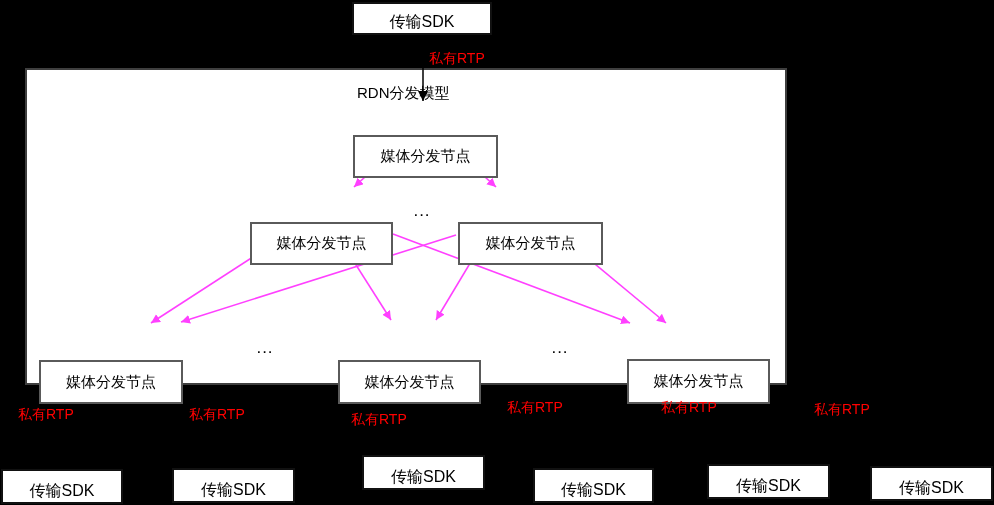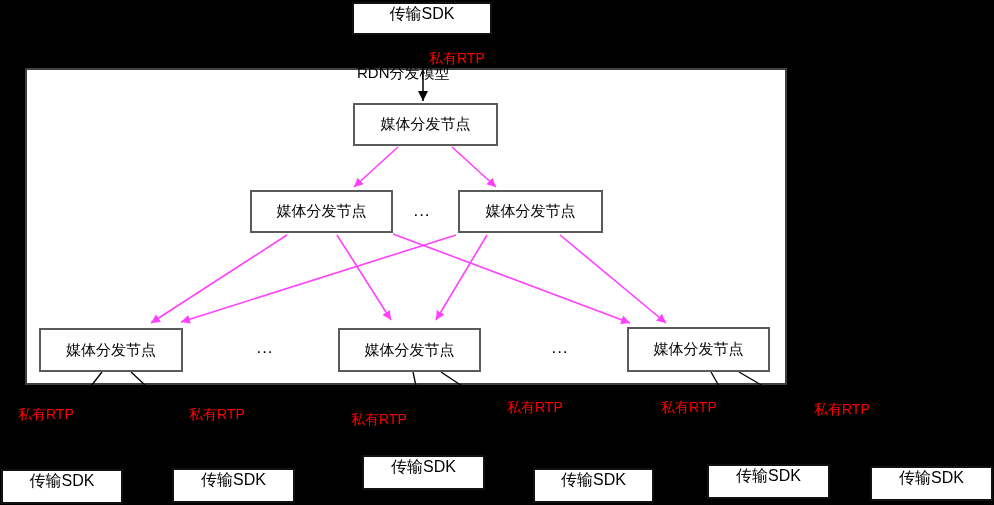--- a/index.html
+++ b/index.html
@@ -13,29 +13,29 @@
     font-family:"Liberation Sans","DejaVu Sans",sans-serif;
   }
   .container{
     position:absolute;left:25px;top:68px;width:762px;height:317px;
     background:var(--node-fill);border:2px solid var(--container-border);
     box-sizing:border-box;z-index:1;
   }
   .node{
     position:absolute;background:var(--node-fill);border:2px solid var(--node-border);
     box-sizing:border-box;display:flex;align-items:center;justify-content:center;
-    font-size:15px;color:var(--ink);z-index:10;white-space:nowrap;
+    font-size:15px;color:var(--ink);z-index:10;white-space:nowrap;margin-top:32px;
   }
   .sdkbox{
     position:absolute;background:var(--node-fill);border:2px solid #111111;
-    box-sizing:border-box;display:flex;align-items:flex-start;justify-content:center;
+    box-sizing:border-box;display:flex;align-items:flex-end;justify-content:center;
     font-size:16px;color:var(--ink);z-index:10;white-space:nowrap;
   }
   .title{
-    position:absolute;left:357px;top:64px;font-size:15px;color:var(--ink);z-index:10;
+    position:absolute;left:357px;top:84px;font-size:15px;color:var(--ink);z-index:10;
     white-space:nowrap;
   }
   .ellipsis{
     position:absolute;font-size:17px;color:var(--ink);z-index:10;
     width:34px;text-align:center;letter-spacing:1px;
   }
   .rtp{
     position:absolute;color:var(--red);font-weight:normal;font-size:14px;z-index:10;
     white-space:nowrap;
   }

